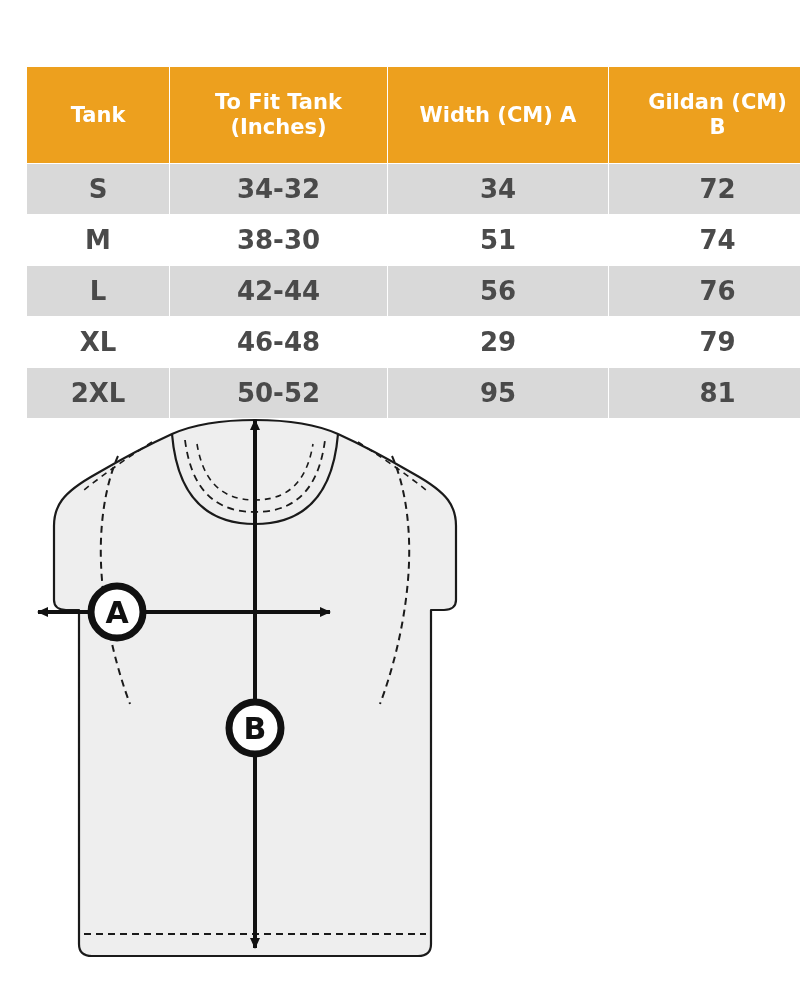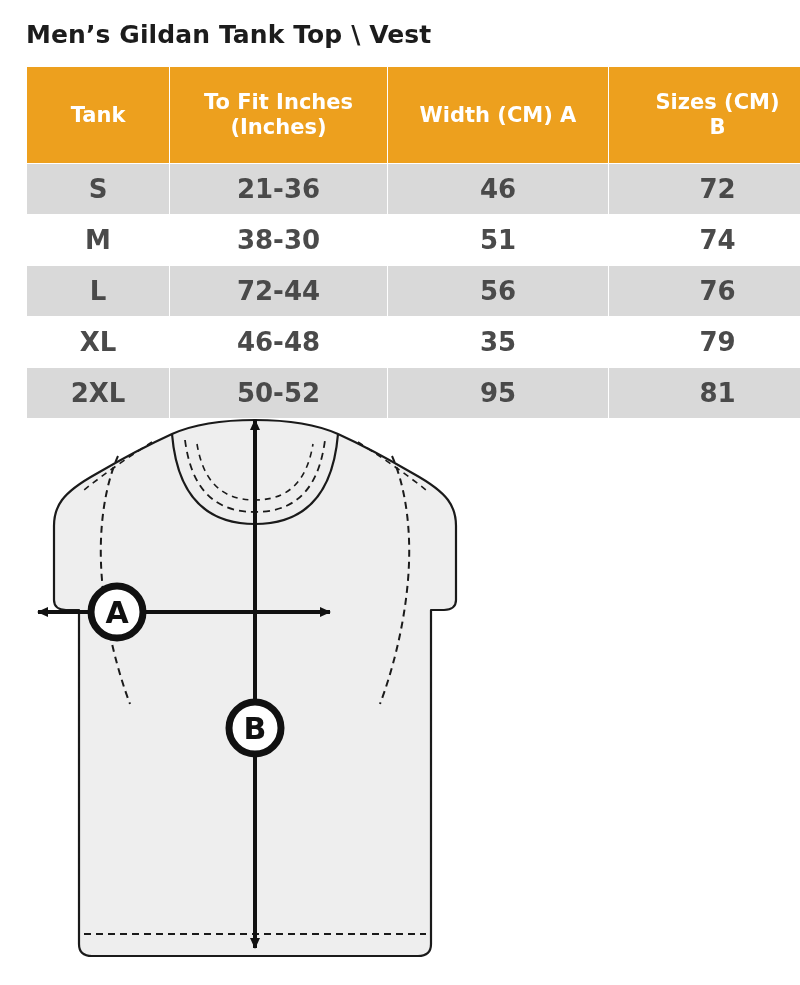--- a/index.html
+++ b/index.html
@@ -74,64 +74,63 @@
     width: 800px;
     height: 581px;
   }
   .diagram svg { display: block; }
 </style>
 </head>
 <body>
 
 <div class="page">
 
-  <div class="title">Men’s Gildan Tank Top \ Vest</div>
 
   <table class="size-chart">
     <thead>
       <tr>
         <th class="col-sizes">
           <span>Tank</span>
         </th>
         <th class="col-chest">
-          <span>To Fit Inches</span><br>
+          <span>To Fit Tank</span><br>
           <span>(Inches)</span>
         </th>
         <th class="col-width">
           <span>Width (CM) A</span>
         </th>
         <th class="col-length">
-          <span>Sizes  (CM)</span><br>
+          <span>Gildan  (CM)</span><br>
           <span>B</span>
         </th>
       </tr>
     </thead>
     <tbody>
       <tr class="odd">
         <td>S</td>
-        <td>21-36</td>
-        <td>46</td>
+        <td>34-32</td>
+        <td>34</td>
         <td>72</td>
       </tr>
       <tr class="even">
         <td>M</td>
         <td>38-30</td>
         <td>51</td>
         <td>74</td>
       </tr>
       <tr class="odd">
         <td>L</td>
-        <td>72-44</td>
+        <td>42-44</td>
         <td>56</td>
         <td>76</td>
       </tr>
       <tr class="even">
         <td>XL</td>
         <td>46-48</td>
-        <td>35</td>
+        <td>29</td>
         <td>79</td>
       </tr>
       <tr class="odd">
         <td>2XL</td>
         <td>50-52</td>
         <td>95</td>
         <td>81</td>
       </tr>
     </tbody>
   </table>

